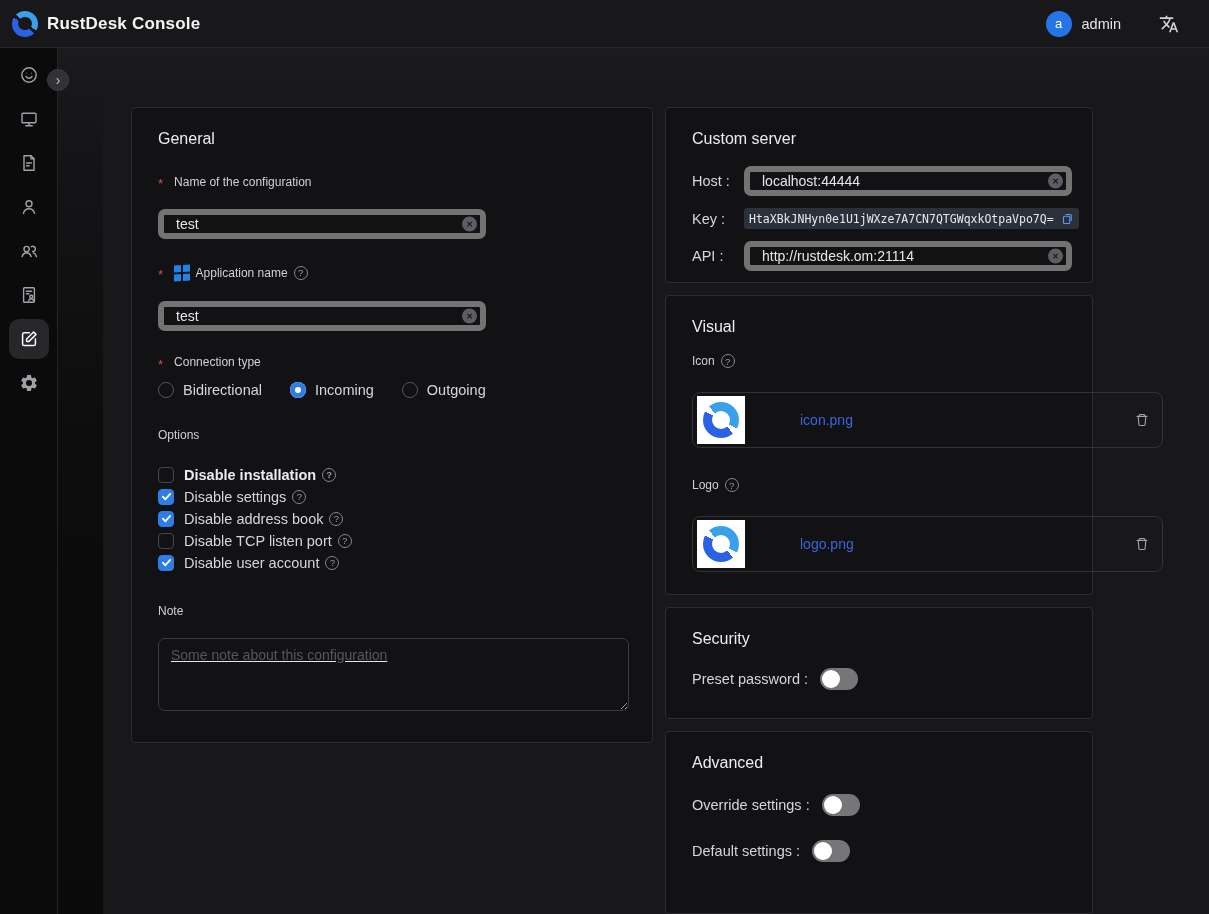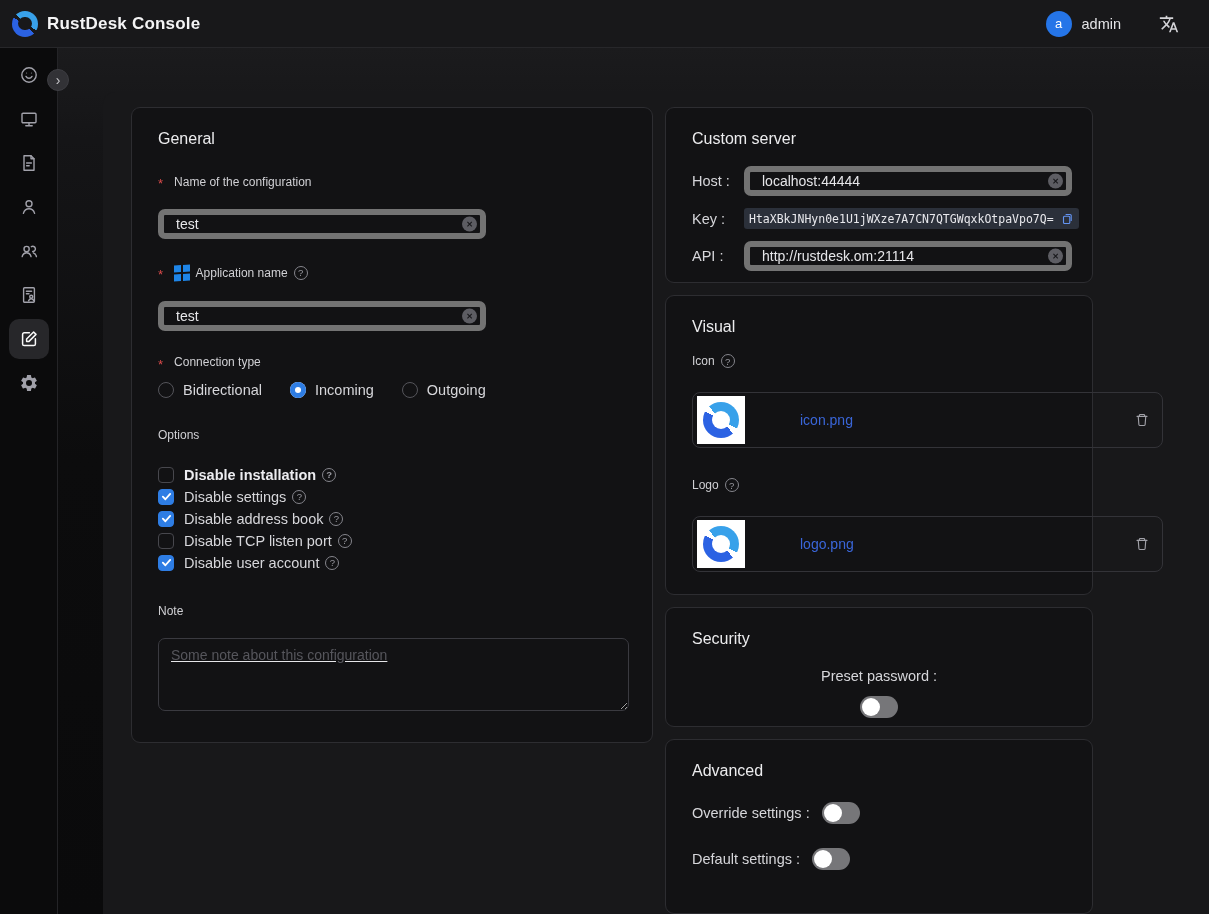--- a/index.html
+++ b/index.html
@@ -53,21 +53,21 @@
 
   
   .main {
     position:absolute; left:103px; top:92px; width:1106px; height:822px;
     background:#18181a; border-top-left-radius:12px; overflow:hidden;
     display:flex; gap:12px; padding:15px 0 0 28px;
   }
   .col-left { width:522px; flex:0 0 auto; }
   .col-right { width:428px; flex:0 0 auto; display:flex; flex-direction:column; gap:12px; }
 
-  .card { background:#121214; border:1px solid #2d2d31; border-radius:9px; padding:22px 26px; }
+  .card { background:#121214; border:1px solid #2d2d31; border-radius:4px; padding:22px 26px; }
   .card-title { font-size:16px; color:#ececee; font-weight:400; }
 
   .field-label { font-size:12px; color:#d0d0d4; display:flex; align-items:center; gap:6px; }
   .req::before { content:"*"; color:#d84a4a; margin-right:5px; font-size:13px; position:relative; top:2px; }
 
   .text-input {
     width:328px; height:30px; background:transparent; border:6px solid #737373; border-radius:7px;
     color:#e6e6e9; font-size:14px; padding:0 30px 0 12px; outline:none;
     font-family:"Liberation Sans", sans-serif;
   }
@@ -121,21 +121,21 @@
     display:flex; align-items:center; padding:0 12px 0 4px;gap:43px; }
   .thumb { width:48px; height:48px; background:#fff; display:flex; align-items:center; justify-content:center; }
   .file-link { font-size:14px; color:#3a66d9; margin-left:12px; cursor:pointer; }
   .trash-btn { margin-left:auto; cursor:pointer; display:flex; color:#a1a1a8; }
 
   
   .toggle-row { display:flex; align-items:center; gap:12px; }
   .toggle-label { font-size:14.5px; color:#d6d6da; }
   .toggle { width:38px; height:22px; border-radius:11px; background:#767679; position:relative; cursor:pointer; }
   .toggle .knob { position:absolute; left:2px; top:2px; width:18px; height:18px; border-radius:50%; background:#fff; } .mt10{margin-top:20px;text-decoration:underline;} .mt12{margin-top:12px;} .mt18{margin-top:18px;}
-  .mt20{margin-top:20px;flex-direction:column;} .mt22{margin-top:22px;} .mt24{margin-top:24px;} .mt26{margin-top:26px;} .mt30{margin-top:30px;}
+  .mt20{margin-top:20px;} .mt22{margin-top:22px;} .mt24{margin-top:24px;} .mt26{margin-top:26px;} .mt30{margin-top:30px;}
 </style>
 </head>
 <body>
 
 <div class="header">
   <div class="header-left">
     <span class="rd-logo logo-26"></span>
     <span class="header-title">RustDesk Console</span>
   </div>
   <div class="header-right">

